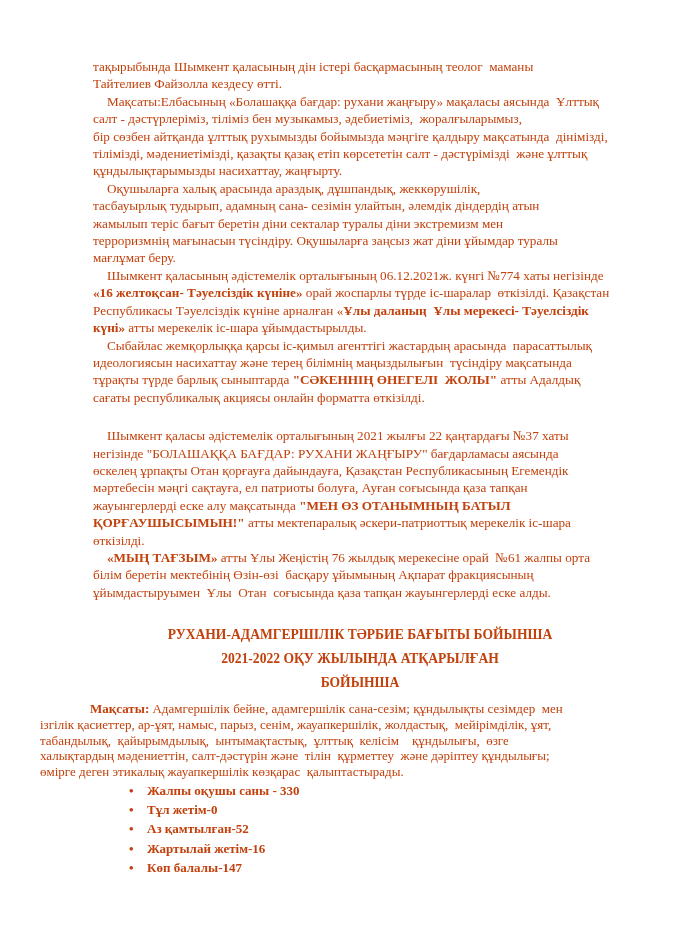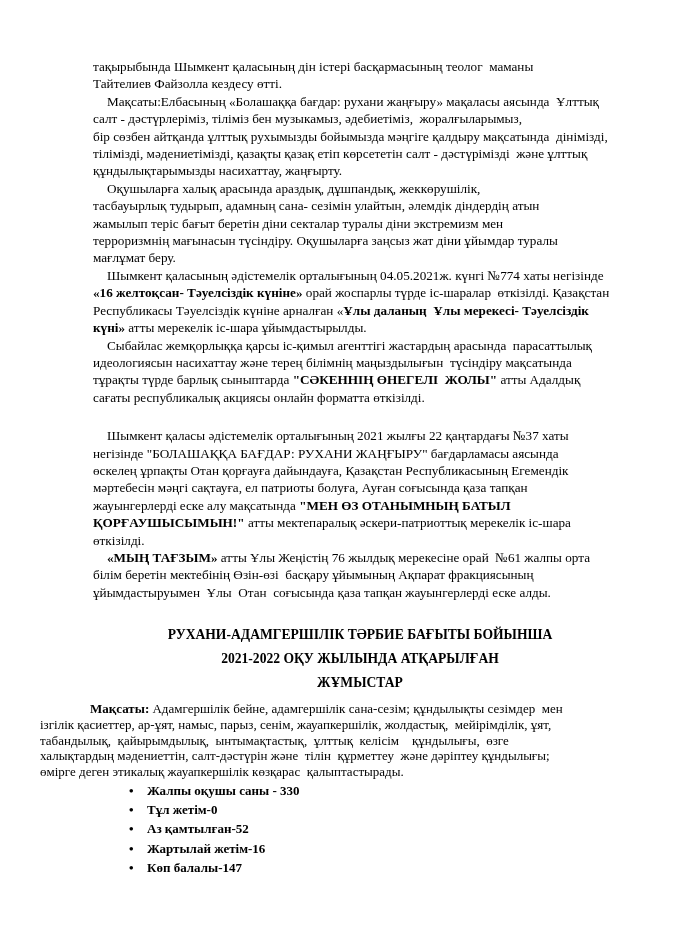--- a/index.html
+++ b/index.html
@@ -5,21 +5,21 @@
   html, body {
     margin: 0;
     padding: 0;
     background: #ffffff;
   }
   .page {
     position: relative;
     width: 673px;
     height: 950px;
     background: #ffffff;
-    color: #000000;
+    color: #c2410c;
     font-family: "Liberation Serif", "DejaVu Serif", serif;
     overflow: hidden;
   }
   .doc {
     position: absolute;
     top: 58px;
     left: 0;
     width: 673px;
   }
   
@@ -89,21 +89,21 @@
       <p>Мақсаты:Елбасының «Болашаққа бағдар: рухани жаңғыру» мақаласы аясында  Ұлттық
 салт - дәстүрлеріміз, тіліміз бен музыкамыз, әдебиетіміз,  жоралғыларымыз,
 бір сөзбен айтқанда ұлттық рухымызды бойымызда мәңгіге қалдыру мақсатында  дінімізді,
 тілімізді, мәдениетімізді, қазақты қазақ етіп көрсететін салт - дәстүрімізді  және ұлттық
 құндылықтарымызды насихаттау, жаңғырту.</p>
       <p>Оқушыларға халық арасында араздық, дұшпандық, жеккөрушілік,
 тасбауырлық тудырып, адамның сана- сезімін улайтын, әлемдік діндердің атын
 жамылып теріс бағыт беретін діни секталар туралы діни экстремизм мен
 терроризмнің мағынасын түсіндіру. Оқушыларға заңсыз жат діни ұйымдар туралы
 мағлұмат беру.</p>
-      <p><span>Шымкент қаласының әдістемелік орталығының 04.05.2021ж. күнгі №774 хаты негізінде
+      <p><span>Шымкент қаласының әдістемелік орталығының 06.12.2021ж. күнгі №774 хаты негізінде
 </span><b>«16 желтоқсан- Тәуелсіздік күніне»</b><span> орай жоспарлы түрде іс-шаралар  өткізілді. Қазақстан
 Республикасы Тәуелсіздік күніне арналған «</span><b>Ұлы даланың  Ұлы мерекесі- Тәуелсіздік
 күні»</b><span> атты мерекелік іс-шара ұйымдастырылды.</span></p>
       <p><span>Сыбайлас жемқорлыққа қарсы іс-қимыл агенттігі жастардың арасында  парасаттылық
 идеологиясын насихаттау және терең білімнің маңыздылығын  түсіндіру мақсатында
 тұрақты түрде барлық сыныптарда </span><b>"СӘКЕННІҢ ӨНЕГЕЛІ  ЖОЛЫ"</b><span> атты Адалдық
 сағаты республикалық акциясы онлайн форматта өткізілді.</span></p>
       <p class="gap-before"><span>Шымкент қаласы әдістемелік орталығының 2021 жылғы 22 қаңтардағы №37 хаты
 негізінде "БОЛАШАҚҚА БАҒДАР: РУХАНИ ЖАҢҒЫРУ" бағдарламасы аясында
 өскелең ұрпақты Отан қорғауға дайындауға, Қазақстан Республикасының Егемендік
@@ -112,21 +112,21 @@
 ҚОРҒАУШЫСЫМЫН!"</b><span> атты мектепаралық әскери-патриоттық мерекелік іс-шара
 өткізілді.</span></p>
       <p><b>«МЫҢ ТАҒЗЫМ»</b><span> атты Ұлы Жеңістің 76 жылдық мерекесіне орай  №61 жалпы орта
 білім беретін мектебінің Өзін-өзі  басқару ұйымының Ақпарат фракциясының
 ұйымдастыруымен  Ұлы  Отан  соғысында қаза тапқан жауынгерлерді еске алды.</span></p>
     </div>
 
     <div class="heading">
       <div>РУХАНИ-АДАМГЕРШІЛІК ТӘРБИЕ БАҒЫТЫ БОЙЫНША</div>
       <div>2021-2022 ОҚУ ЖЫЛЫНДА АТҚАРЫЛҒАН</div>
-      <div>ЖҰМЫСТАР</div>
+      <div>БОЙЫНША</div>
     </div>
 
     <div class="secB">
       <p><b>Мақсаты:</b><span> Адамгершілік бейне, адамгершілік сана-сезім; құндылықты сезімдер  мен
 ізгілік қасиеттер, ар-ұят, намыс, парыз, сенім, жауапкершілік, жолдастық,  мейірімділік, ұят,
 табандылық,  қайырымдылық,  ынтымақтастық,  ұлттық  келісім    құндылығы,  өзге
 халықтардың мәдениеттін, салт-дәстүрін және  тілін  құрметтеу  және дәріптеу құндылығы;
 өмірге деген этикалық жауапкершілік көзқарас  қалыптастырады.</span></p>
       <div class="bullets">
         <div class="bullet-item"><span class="dot">•</span><span>Жалпы оқушы саны - 330</span></div>

